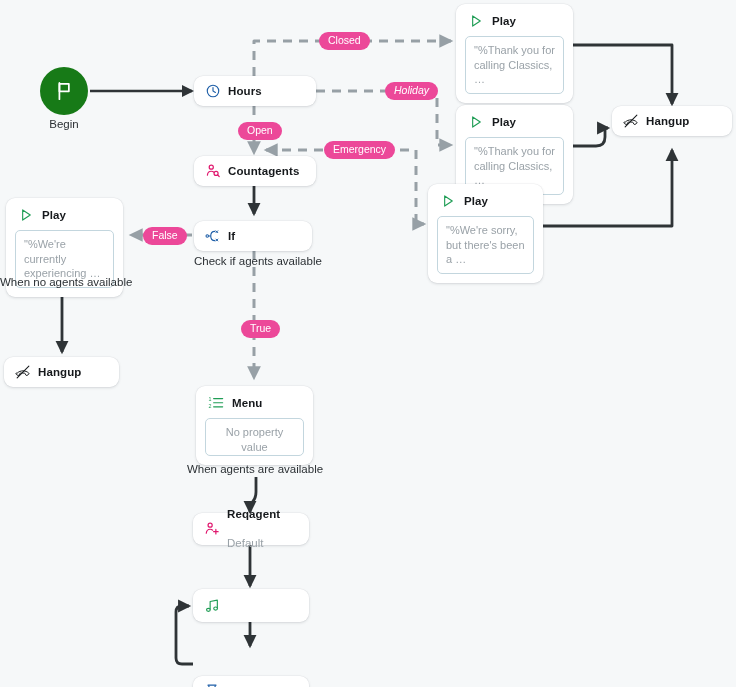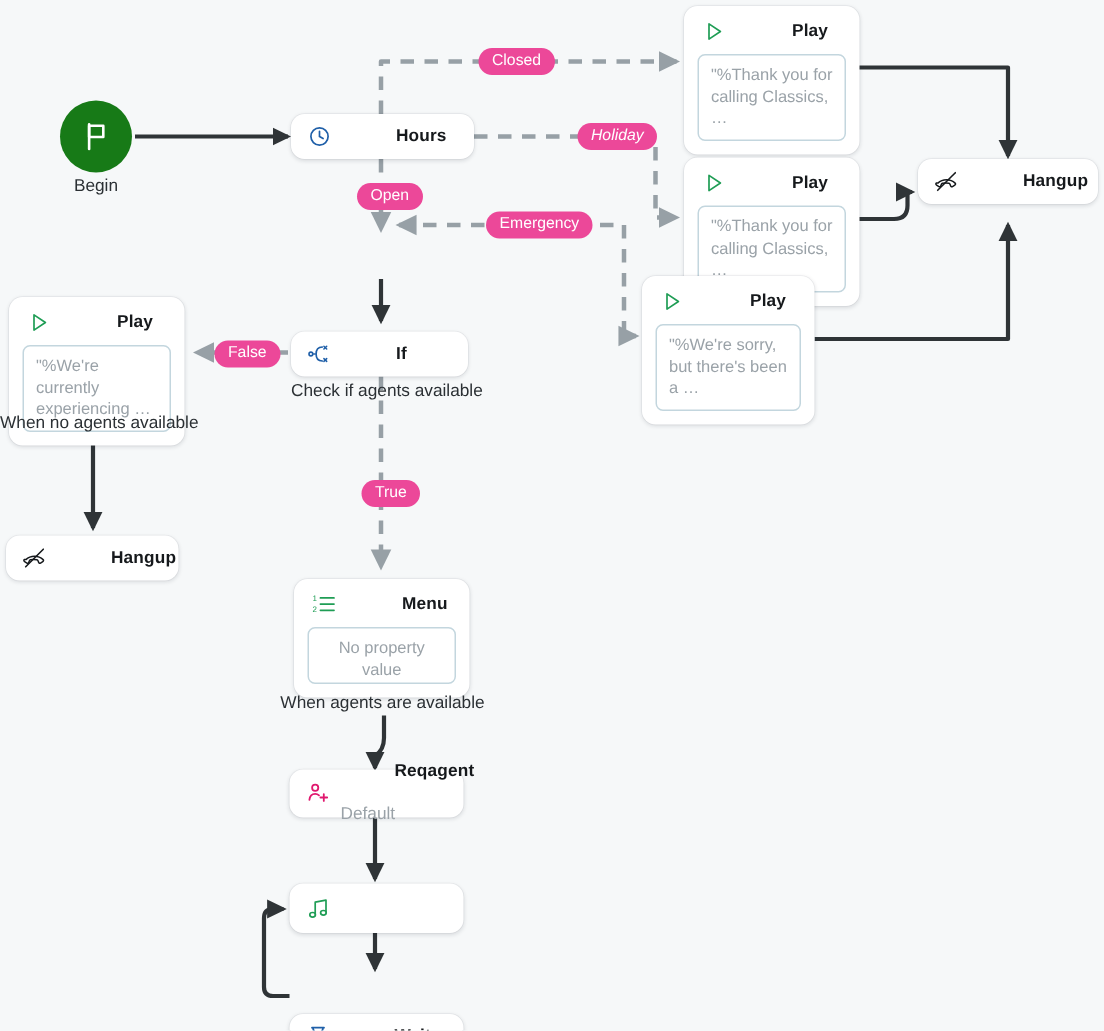--- a/index.html
+++ b/index.html
@@ -48,21 +48,20 @@
   }
   .node-simple .node-head {
     height: 100%;
   }
   .node-title {
     font-size: 11.5px;
     font-weight: bold;
     color: #16191c;
     letter-spacing: 0.1px;
     white-space: nowrap;
-    margin-left: 36px;
   }
   .node-sub {
     font-size: 11.5px;
     color: #9aa2a8;
     white-space: nowrap;
     line-height: 1.15;
   }
   .stacked {
     display: flex;
     flex-direction: column;
@@ -195,20 +194,31 @@
   <div class="node node-simple" style="left:194px; top:76px; width:122px;text-align:center;">
     <div class="node-head">
       <svg class="icon" viewBox="0 0 24 24">
         <circle cx="12" cy="12" r="8.6" fill="none" stroke="#1f5fa8" stroke-width="1.7"></circle>
         <path d="M12 6.8 V12 L15.6 14.1" fill="none" stroke="#1f5fa8" stroke-width="1.7" stroke-linecap="round"></path>
       </svg>
       <span class="node-title">Hours</span>
     </div>
   </div>
 
+  <div class="node node-simple" style="left:194px; top:156px; width:122px;">
+    <div class="node-head">
+      <svg class="icon" viewBox="0 0 24 24">
+        <circle cx="9.4" cy="6.2" r="3.1" fill="none" stroke="#e0186e" stroke-width="1.8"></circle>
+        <path d="M3.6 18.2 c0.4-3.8 2.8-5.8 5.8-5.8 c1.5 0 2.9 0.5 3.9 1.4" fill="none" stroke="#e0186e" stroke-width="1.8" stroke-linecap="round"></path>
+        <circle cx="16.6" cy="15.6" r="3" fill="none" stroke="#e0186e" stroke-width="1.8"></circle>
+        <path d="M18.9 17.9 L21.3 20.3" fill="none" stroke="#e0186e" stroke-width="1.8" stroke-linecap="round"></path>
+      </svg>
+      <span class="node-title">Countagents</span>
+    </div>
+  </div>
 
   <div class="node node-simple" style="left:194px; top:221px; width:118px;">
     <div class="node-head">
       <svg class="icon" viewBox="0 0 24 24">
         <circle cx="3.4" cy="12" r="1.9" fill="none" stroke="#1f5fa8" stroke-width="1.6"></circle>
         <path d="M5.6 12 H8.2" stroke="#1f5fa8" stroke-width="1.6" fill="none"></path>
         <path d="M14.8 5 C10.6 5 8.6 8 8.6 12 C8.6 16 10.6 19 14.8 19" fill="none" stroke="#1f5fa8" stroke-width="1.7" stroke-linecap="round"></path>
         <path d="M16.4 4.2 L19.2 7" stroke="#1f5fa8" stroke-width="1.5" stroke-linecap="round"></path>
         <path d="M19.2 4.2 L16.4 7" stroke="#1f5fa8" stroke-width="1.5" stroke-linecap="round"></path>
         <path d="M16.4 16.6 L19.2 19.4" stroke="#1f5fa8" stroke-width="1.5" stroke-linecap="round"></path>

